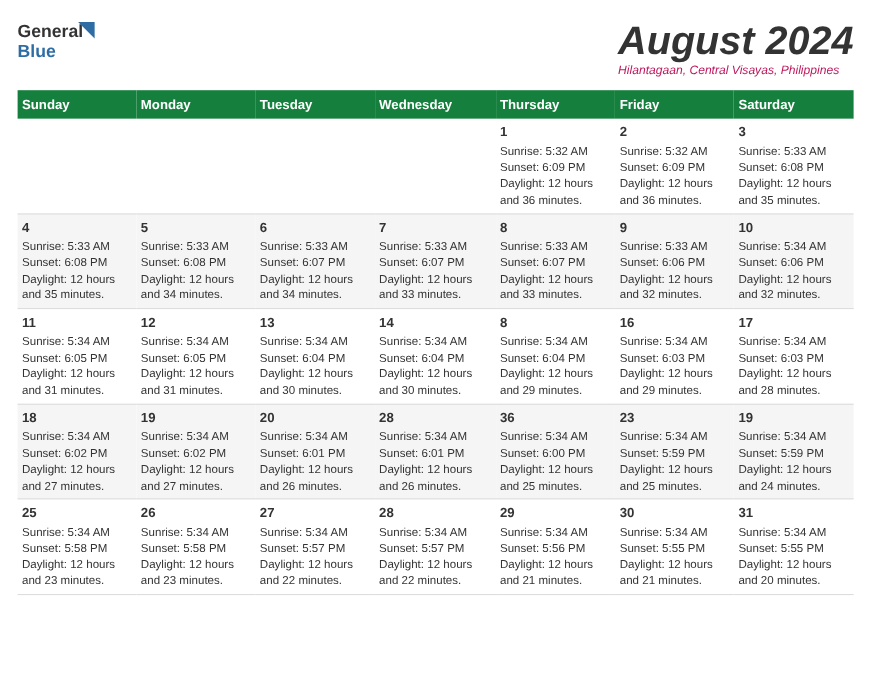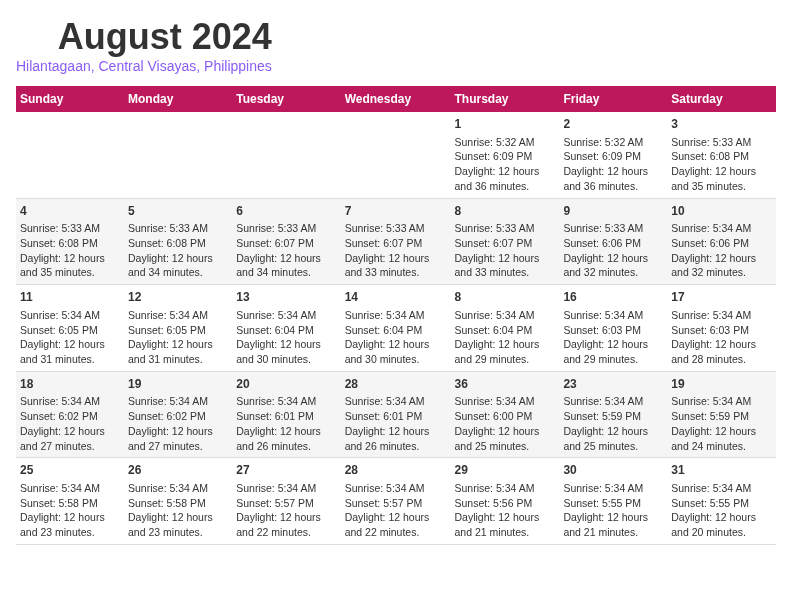--- a/index.html
+++ b/index.html
@@ -15,38 +15,39 @@
       justify-content: space-between;
       align-items: flex-start;
       margin-bottom: 12px;
     }
     .logo {
       display: flex;
       align-items: center;
       gap: 4px;
     }
     .title-block {
-      text-align: right;
+      text-align: left;
+      font-style: italic;
     }
     .month-title {
       font-size: 36px;
       font-weight: bold;
       color: #333;
     }
     .subtitle {
-      font-size: 14px;
-      color: #8b5cf6;
+      font-size: 11px;
+      color: #be185d;
     }
     table {
       width: 100%;
       border-collapse: collapse;
       font-size: 11px;
     }
     thead tr th {
-      background-color: #be185d;
+      background-color: #15803d;
       color: #fff;
       padding: 6px 4px;
       text-align: left;
       font-size: 12px;
       font-weight: bold;
     }
     tbody tr {
       border-bottom: 1px solid #ddd;
     }
     tbody tr:nth-child(even) {
@@ -70,20 +71,27 @@
       margin-bottom: 2px;
     }
     td .day-info {
       color: #333;
     }
   </style>
 </head>
 <body>
 
 <div class="header">
+  <div class="logo">
+      <svg viewBox="0 0 80 44" width="80" height="44">
+        <text x="0" y="18" font-size="16" font-weight="bold" fill="#333" font-family="Arial">General</text>
+        <text x="0" y="36" font-size="16" font-weight="bold" fill="#2e6da4" font-family="Arial">Blue</text>
+        <polygon points="55,4 70,4 70,19" fill="#2e6da4"></polygon>
+      </svg>
+    </div>
   <div class="title-block">
     <div class="month-title">August 2024</div>
     <div class="subtitle">Hilantagaan, Central Visayas, Philippines</div>
   </div>
 </div>
 
 <table>
   <thead>
     <tr>
     <th>Sunday</th>

